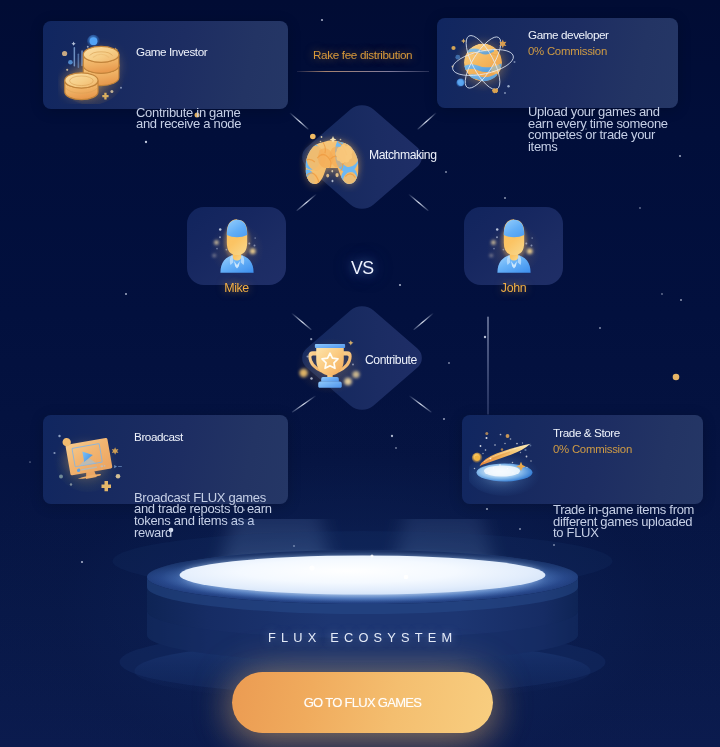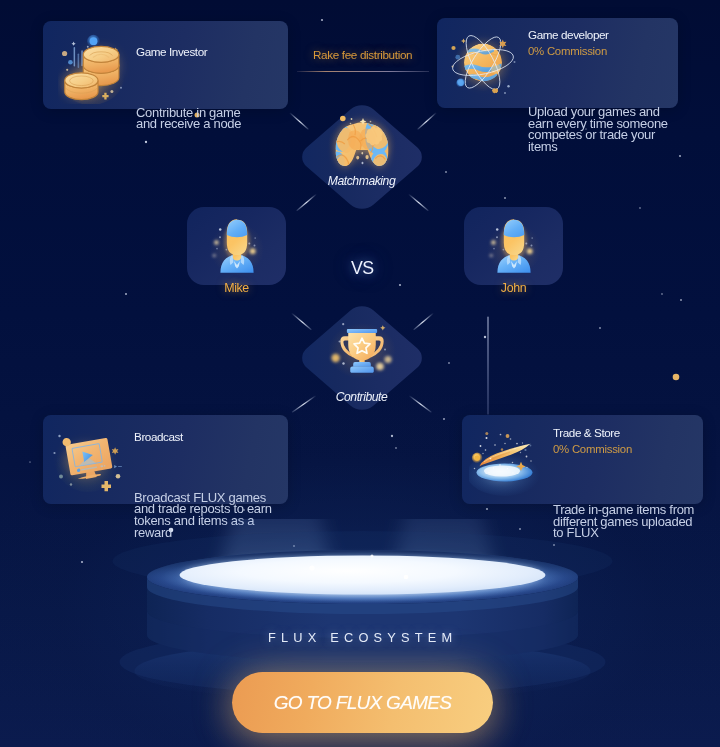--- a/index.html
+++ b/index.html
@@ -20,22 +20,22 @@
   .card .txt{position:absolute;}
   .c-title{font-size:11.7px;font-weight:400;color:#eff3fc;letter-spacing:-.42px;line-height:15.6px;}
   .c-badge{font-size:11.4px;color:#cf9b44;letter-spacing:-.25px;line-height:16.2px;}
   .c-desc{font-size:13px;color:#c5cfe6;letter-spacing:-.3px;line-height:11.8px;padding-top:2px;margin-top:45px;}
 
   
   .diamond{position:absolute;width:94px;height:94px;border-radius:16px;
            transform:scaleY(.866) rotate(45deg);
            background:linear-gradient(45deg,#112761 0%,#16295f 30%,#1b2c63 62%,#1f2e67 100%);}
   .dwrap{position:absolute;}
-  .dinner{position:absolute;inset:0;display:flex;flex-direction:column;
-          align-items:center;justify-content:flex-start;font-style:italic;}
+  .dinner{position:absolute;inset:0;display:flex;flex-direction:row;
+          align-items:center;justify-content:flex-start;}
   .dlabel{font-size:12.2px;color:#eef2fb;letter-spacing:-.45px;white-space:nowrap;}
 
   
   .player{position:absolute;width:99px;height:78px;border-radius:17px;
           background:linear-gradient(140deg,#11245d 0%,#162760 35%,#1c2c64 70%,#1f2e67 100%);}
   .pname{position:absolute;left:0;right:0;text-align:center;font-size:12.4px;letter-spacing:-.4px;font-weight:500;
          color:#f0ae45;text-shadow:0 0 8px rgba(240,174,69,.6);}
 
   .vs{position:absolute;font-size:17.8px;color:#eef3ff;letter-spacing:-.6px;
       text-shadow:0 0 11px rgba(150,180,250,.6), 0 0 24px rgba(120,160,240,.35);text-align:center;}
@@ -46,22 +46,22 @@
             background:linear-gradient(90deg,rgba(150,140,170,.15),rgba(195,150,120,.85) 22%,rgba(170,160,190,.75) 70%,rgba(150,150,180,.25));}
 
   .plat{position:absolute;}
   .flabel{position:absolute;font-size:12.8px;letter-spacing:5.2px;color:#e4ecfa;
           text-shadow:0 0 8px rgba(180,205,255,.5);white-space:nowrap;}
 
   .cta{position:absolute;left:232px;top:672px;width:261px;height:61px;border-radius:31px;
        background:linear-gradient(100deg,#eb9b52 0%,#f0ab5d 30%,#f4be6f 62%,#f8ce80 100%);
        display:flex;align-items:center;justify-content:center;cursor:pointer;
        box-shadow:0 0 40px rgba(248,203,127,.40), 0 10px 34px rgba(244,176,95,.30);border:0;padding:0;}
-  .cta span{font-size:19px;color:#fffdfa;letter-spacing:-.7px;font-weight:400;
-            text-shadow:0 0 1px rgba(255,255,255,.5);font-style:italic;}
+  .cta span{font-size:13px;color:#fffdfa;letter-spacing:-.7px;font-weight:400;
+            text-shadow:0 0 1px rgba(255,255,255,.5);}
 </style>
 </head>
 <body>
 
 <div class="stage">
   <div class="bg"></div>
   <svg class="stars" style="position:absolute;left:0;top:0;width:720px;height:747px" width="720" height="747" viewBox="0 0 720 747">
     <g fill="#e9f0ff">
       <circle cx="146" cy="142" r="1.15" opacity=".85"></circle>
       <circle cx="126" cy="294" r="1.0" opacity=".7"></circle>

